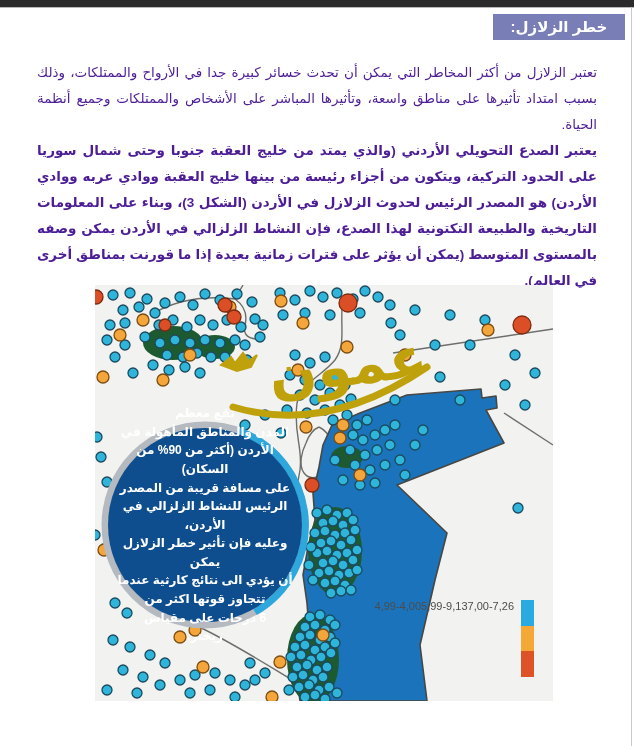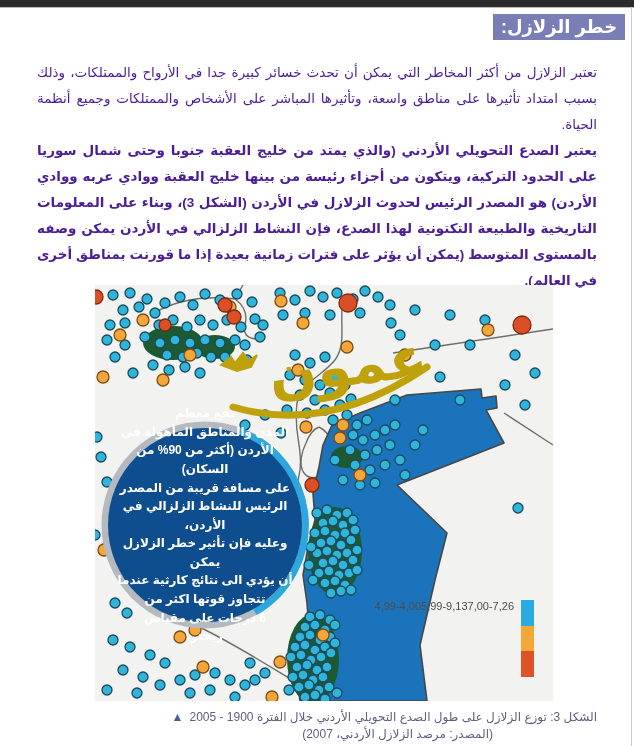--- a/index.html
+++ b/index.html
@@ -5,21 +5,21 @@
   html,body{margin:0;padding:0;background:#e8e8e8;}
   .page{
     position:relative;width:634px;height:746px;margin:0 auto;
     background:#ffffff;overflow:hidden;
     font-family:"Liberation Sans","DejaVu Sans",sans-serif;
   }
   .topbar{position:absolute;left:0;top:0;right:0;height:7px;background:#2b2b2b;box-shadow:0 1px 0 #b9b9b9;}
   .right-edge{position:absolute;right:2px;top:7px;bottom:0;width:1px;background:#c9c9ce;}
   .title-badge{
     position:absolute;top:14px;right:9px;width:132px;height:26px;
-    background:#7a7eb7;color:#ffffff;font-size:18px;font-weight:bold;
+    background:#7a7eb7;color:#ffffff;font-size:15px;font-weight:bold;
     display:flex;align-items:center;justify-content:center;direction:rtl;
   }
   .para{
     position:absolute;left:37px;right:37px;direction:rtl;
     color:#4c1d95;font-size:13.5px;line-height:26px;
     text-align:justify;text-align-last:right;
   }
   .para1{top:60px;}
   .para2{top:138px;font-weight:bold;}
   .map-wrap{
@@ -356,17 +356,13 @@
         <span class="legend-label">7,00-7,26</span>
       </div>
       <div class="legend-bar">
         <div class="legend-swatch" style="background: rgb(41, 171, 226);"></div>
         <div class="legend-swatch" style="background: rgb(246, 168, 54);"></div>
         <div class="legend-swatch" style="background: rgb(221, 82, 38);"></div>
       </div>
     </div>
   </div>
 
-  <div class="caption">
-    <div><span>الشكل 3: توزع الزلازل على طول الصدع التحويلي الأردني خلال الفترة 1900 - 2005</span><span class="marker">▲</span></div>
-    <div class="caption-source">(المصدر: مرصد الزلازل الأردني، 2007)</div>
-  </div>
 </div>
 
 </body></html>

